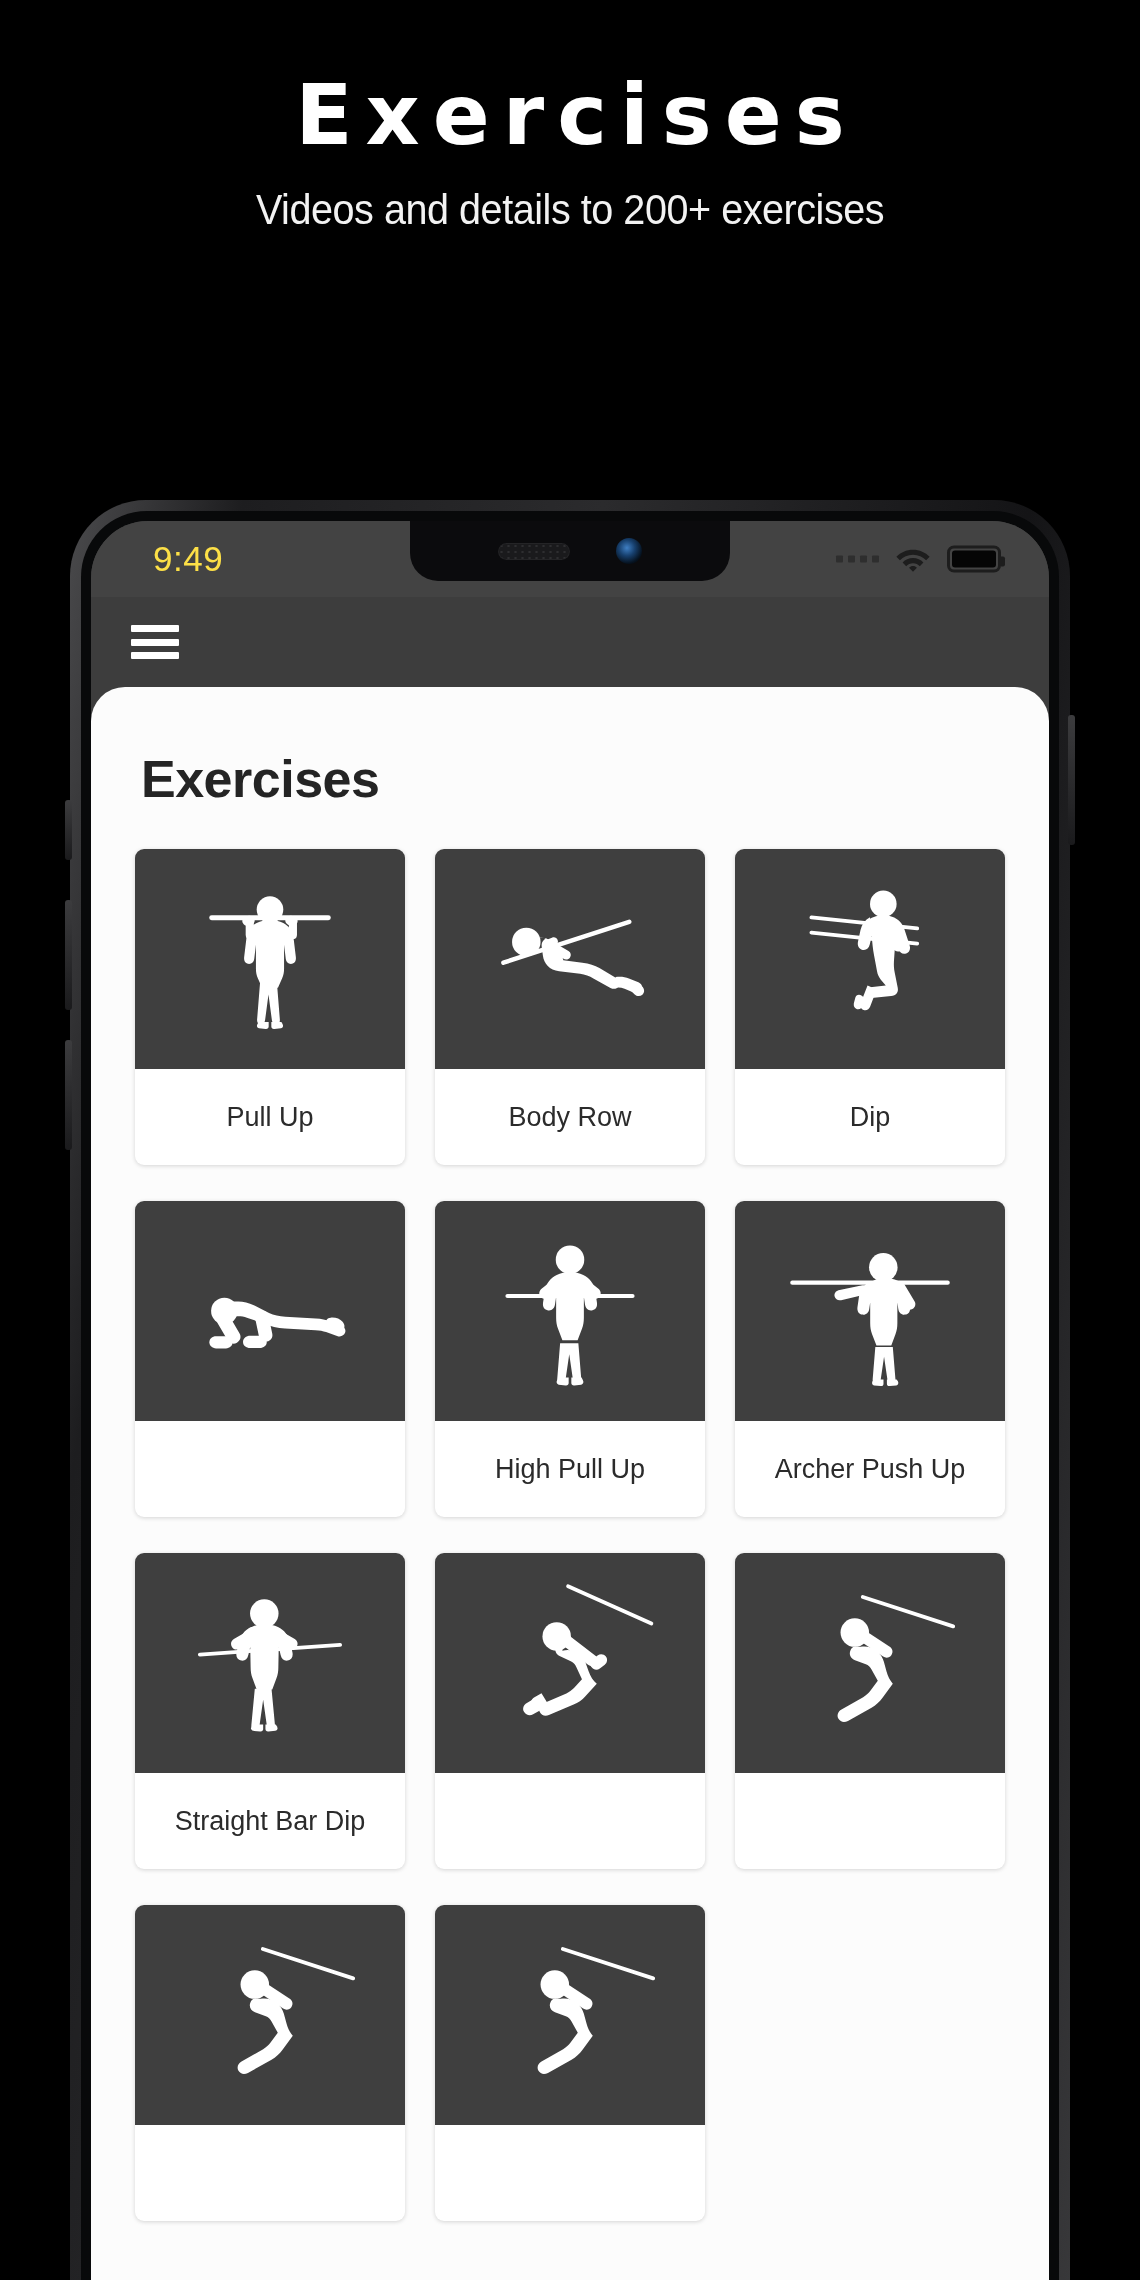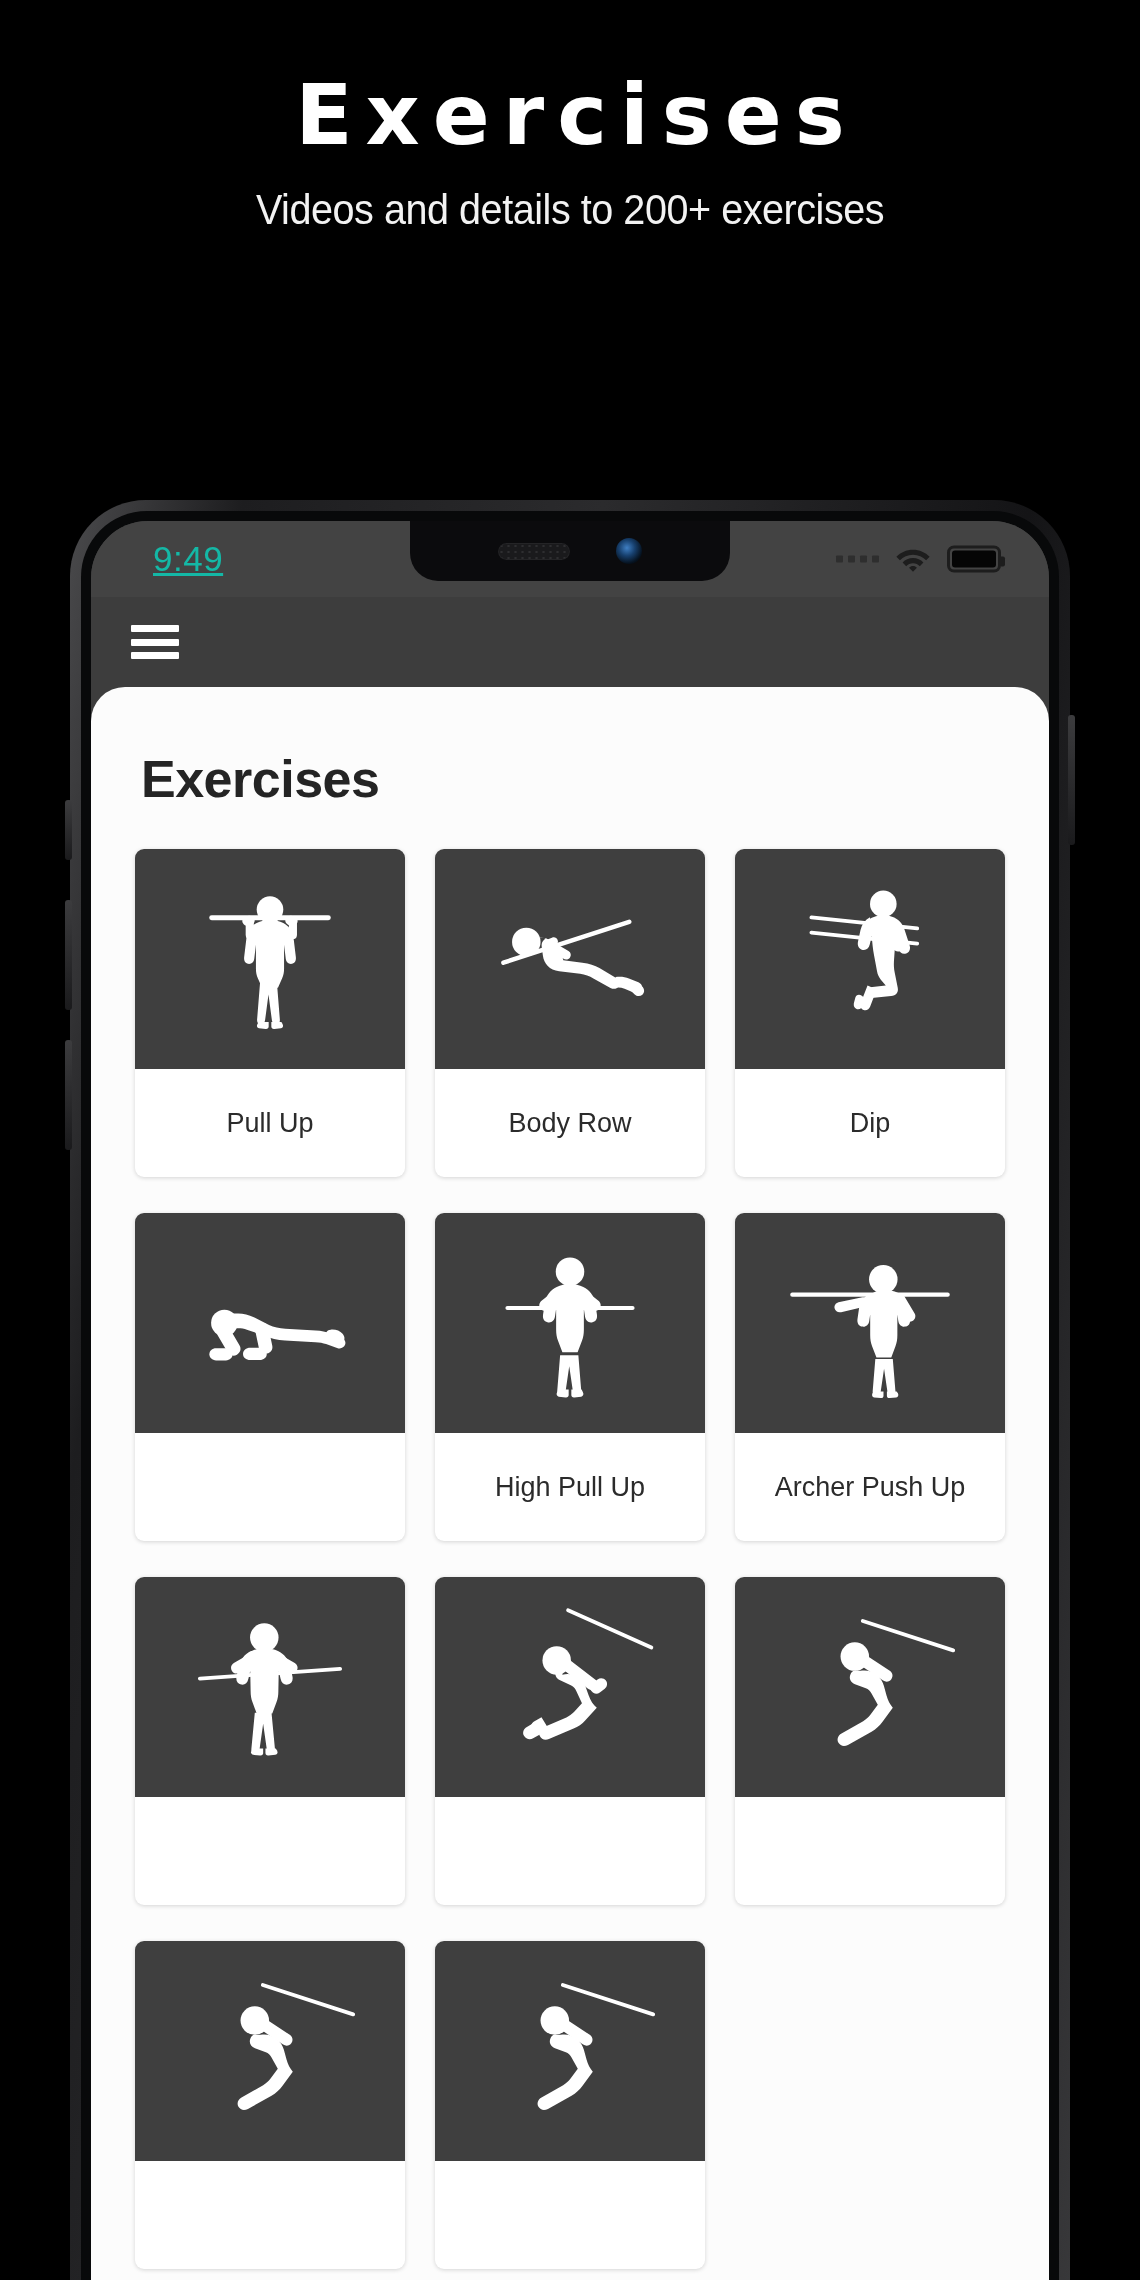--- a/index.html
+++ b/index.html
@@ -83,23 +83,22 @@
     position: relative;
     height: 76px;
     background: #434343;
     display: flex;
     align-items: center;
     z-index: 3;
   }
   .clock {
     position: absolute; left: 62px; top: 50%;
     transform: translateY(-50%);
-    font-size: 35px; font-weight: 400; color: #14b8a6;
+    font-size: 35px; font-weight: 400; color: #fde047;
     letter-spacing: 0.5px;
-    text-decoration: underline;
   }
   .status-right {
     position: absolute; right: 48px; top: 50%;
     transform: translateY(-50%);
     display: flex; align-items: center; gap: 16px;
   }
   .sig-dots { display: flex; gap: 5px; align-items: flex-end; }
   .sig-dots i {
     display: block; width: 7px; height: 7px; background: #2e2e2e; border-radius: 1px;
   }
@@ -178,21 +177,21 @@
     overflow: hidden;
     cursor: pointer;
   }
   .card-thumb {
     height: 220px;
     background: #3f3f3f;
     display: flex; align-items: center; justify-content: center;
   }
   .card-thumb svg { display: block; }
   .card-label {
-    height: 108px;
+    height: 96px;
     display: flex; align-items: center; justify-content: center;
     font-size: 27px; color: #2b2b2b;
     text-align: center;
     padding: 0 8px;
   }
 </style>
 </head>
 <body>
 
 <div id="stage">
@@ -366,20 +365,21 @@
                   <circle cx="47" cy="24" r="7.5"></circle>
                   <path d="M40 31c-3.3 1.6-5.5 4.4-6.3 7.8l-1.3 5.6c-.5 2.2.5 3.9 2.4 4.3 1.8.4 3.3-.7 3.8-2.9l1-4.2.2 10.6c0 2.2.3 4 1 5.8l2.2 6h8.2l2.2-6c.7-1.8 1-3.6 1-5.8l.2-10.6 1 4.2c.5 2.2 2 3.3 3.8 2.9 1.9-.4 2.9-2.1 2.4-4.3l-1.3-5.6c-.8-3.4-3-6.2-6.3-7.8-2-1-4.3-1.3-6.9-1.3-2.5 0-4.9.3-6.9 1.3z"></path>
                   <path d="M38.5 33c1.6-1 3.4-.5 4.3 1.1.9 1.5.4 3.3-1.2 4.2l-7.5 4.2c-1.6.9-3.4.4-4.2-1.1-.9-1.6-.3-3.3 1.3-4.2z"></path>
                   <path d="M55.5 33c-1.6-1-3.4-.5-4.3 1.1-.9 1.5-.4 3.3 1.2 4.2l7.5 4.2c1.6.9 3.4.4 4.2-1.1.9-1.6.3-3.3-1.3-4.2z"></path>
                   <path d="M42 63.5l-1.8 19c-.2 1.6.8 2.7 2.1 2.7 1.2 0 2-.9 2.2-2.4l1.9-13.4 1.9 13.4c.2 1.5 1 2.4 2.2 2.4 1.4 0 2.3-1.1 2.1-2.7l-1.8-19z"></path>
                   <path d="M40.3 83.4c-.6 1.1-.2 2.1.9 2.3l3.6.4c1 .1 1.6-.4 1.6-1.3v-2.4h-5.4z"></path>
                   <path d="M53.7 83.4c.6 1.1.2 2.1-.9 2.3l-3.6.4c-1 .1-1.6-.4-1.6-1.3v-2.4h5.4z"></path>
                 </g>
               </svg>
             </div>
+            <div class="card-label">Straight Bar Dip</div>
           </div>
 
           <div class="card">
             <div class="card-thumb">
               <svg width="190" height="190" viewBox="0 0 100 100">
                 <g fill="#fff">
                   <rect x="46" y="18" width="50" height="2" rx="1" transform="rotate(24 70 19)"></rect>
                   <circle cx="43" cy="36" r="7.5"></circle>
                   <path d="M46 43.5c2.8-.8 5.6-.4 8 1.2 2 1.3 3.4 3.1 4.2 5.2l1.6 4.4c1 2.8 2.4 5 4.3 6.6l-6 6.6c-1.8 2-3.8 3.4-6.2 4.4l-13 5.5c-2 .9-4 .2-4.8-1.6-.8-1.8 0-3.8 2-4.6l12-5.2c1.5-.7 2.8-1.6 4-2.8l4.2-4.6-3-6.5c-.6-1.4-1.6-2.4-2.9-3l-5.6-2.6c-2.2-1-3-3-2.2-5 .7-1.8 2.2-2.6 3.4-2z"></path>
                   <path d="M46 36.8c1.2-1.5 3-1.7 4.4-.6l13 10c1.4 1.1 1.6 2.9.5 4.3-1.1 1.4-3 1.5-4.4.4l-13-10c-1.4-1.1-1.6-2.8-.5-4.1z"></path>

